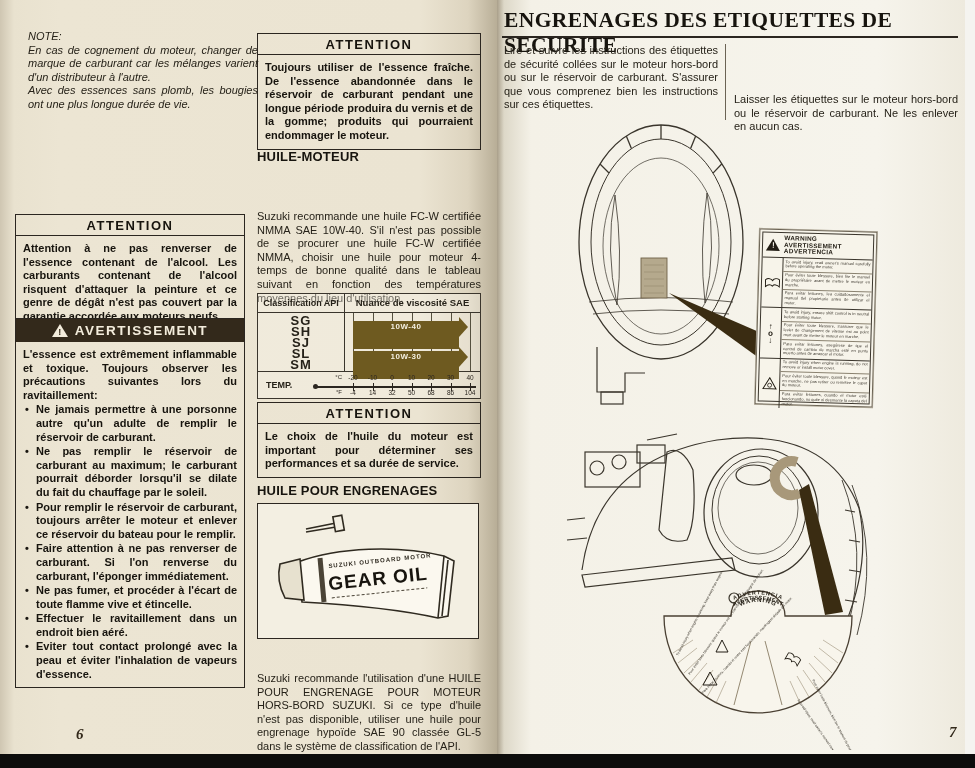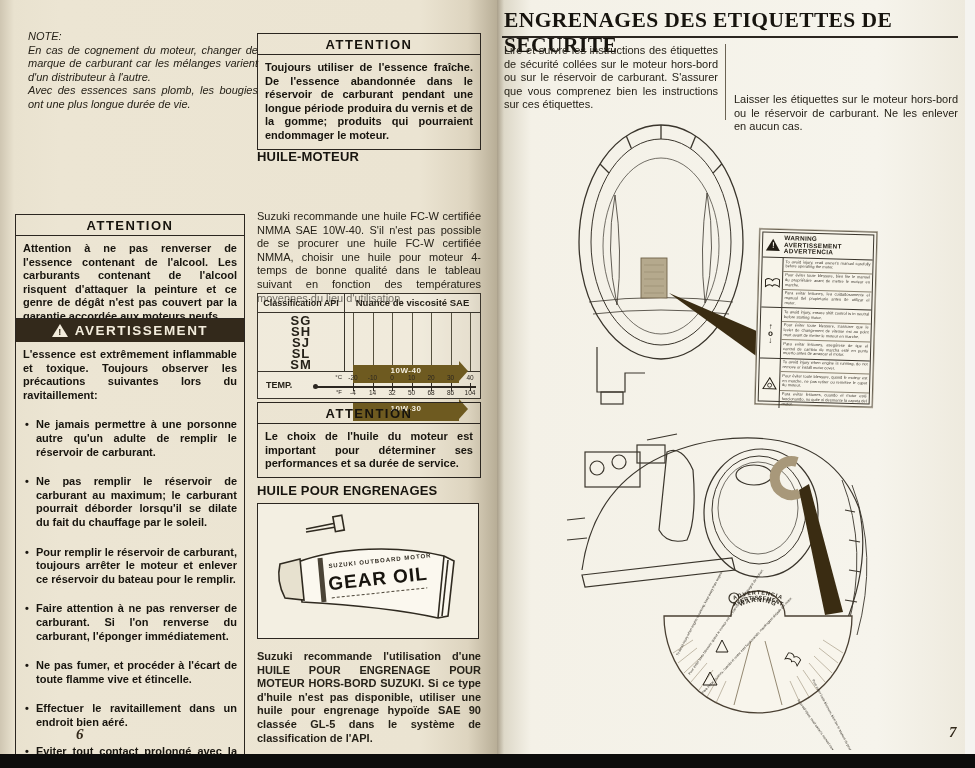--- a/index.html
+++ b/index.html
@@ -21,34 +21,34 @@
   
   .box{border:1.6px solid #2b2620;}
   .box-title{font-weight:bold;font-size:13px;letter-spacing:1.5px;text-align:center;
     padding:3px 0 2px;border-bottom:1.6px solid #2b2620;color:#17140e;}
   .box-body{padding:6px 7px;}
   .warn-head{background:#33291b;color:#f3ecdc;display:flex;align-items:center;justify-content:center;
     gap:7px;padding:4px 0;font-weight:bold;font-size:13.5px;letter-spacing:1.5px;}
   .warn-tri{width:0;height:0;border-left:8px solid transparent;border-right:8px solid transparent;
     border-bottom:13px solid #f3ecdc;position:relative;}
   .warn-tri i{position:absolute;left:-1.5px;top:2.5px;font-style:normal;color:#33291b;font-size:9px;font-weight:bold;}
-  .bullet{position:relative;padding-left:13px;margin-top:16px;}
+  .bullet{position:relative;padding-left:13px;margin-top:1px;}
   .bullet::before{content:"•";position:absolute;left:2px;top:0;font-weight:bold;}
   
   .chart{position:absolute;left:257px;top:293px;width:222px;height:104px;border:1.4px solid #3a352c;background:rgba(250,247,238,.35);}
   .ch-head{display:flex;border-bottom:1.2px solid #3a352c;height:18px;}
   .ch-head .c1{width:86px;border-right:1.2px solid #3a352c;font-size:9px;font-weight:bold;text-align:center;line-height:18px;}
   .ch-head .c2{flex:1;font-size:9.5px;font-weight:bold;text-align:center;line-height:18px;}
   .ch-body{position:relative;height:58px;border-bottom:1.2px solid #3a352c;}
   .api{position:absolute;left:0;top:0;width:86px;height:58px;border-right:1.2px solid #3a352c;
     display:flex;flex-direction:column;justify-content:center;align-items:center;}
   .api span{font-size:13px;font-weight:bold;line-height:11px;letter-spacing:1px;}
   .grid{position:absolute;left:86px;top:0;right:0;bottom:0;}
   .gl{position:absolute;top:0;bottom:0;width:1px;background:#55503f;}
-  .band{position:absolute;left:9px;width:106px;height:18px;background:#6e5a20;margin-top:44px;}
+  .band{position:absolute;left:9px;width:106px;height:28px;background:#6e5a20;}
   .band::after{content:"";position:absolute;right:-9px;top:-4px;width:0;height:0;
     border-left:9px solid #6e5a20;border-top:10px solid transparent;border-bottom:10px solid transparent;}
   .band span{display:block;text-align:center;color:#f4efdf;font-size:8px;font-weight:bold;line-height:12px;letter-spacing:.5px;}
   .ch-foot{position:relative;height:26px;}
   .ch-foot .temp{position:absolute;left:8px;top:8px;font-size:9px;font-weight:bold;}
   .ch-foot .dot{position:absolute;left:55px;top:12px;width:5px;height:5px;border-radius:50%;background:#2b2620;}
   .ch-foot .line{position:absolute;left:58px;right:4px;top:14px;height:1.6px;background:#2b2620;}
   .ctick,.ftick{position:absolute;width:20px;margin-left:-10px;text-align:center;font-size:6.5px;color:#2b2620;}
   .ctick{top:2px;} .ftick{top:17px;}
   .unit{position:absolute;width:18px;text-align:right;font-size:6px;color:#2b2620;}
@@ -137,21 +137,21 @@
         <div class="gl" style="left:9px"></div>
           <div class="gl" style="left:28.5px"></div>
         <div class="gl" style="left:48px"></div>
           <div class="gl" style="left:67.5px"></div>
         <div class="gl" style="left:87px"></div>
           <div class="gl" style="left:106.5px"></div>
         <div class="gl" style="left:126px"></div>
         <div class="band" style="top:8px">
           <span>10W-40</span>
           </div>
-        <div class="band" style="top:46px">
+        <div class="band" style="top:38px">
           <span>10W-30</span>
           </div>
       </div>
     </div>
     <div class="ch-foot">
       <span class="temp">TEMP.</span>
       <span class="dot"></span>
       <span class="line"></span>
       <span class="unit" style="left:66px;top:2px">°C</span>
       <span class="unit" style="left:66px;top:17px">°F</span>
@@ -199,21 +199,21 @@
         <path d="M62,54 L66,98" stroke-width="5" stroke="#4a4336"></path>
       </g>
       <g transform="rotate(-6 110 75)">
         <text x="72" y="60" font-size="6" letter-spacing="1" fill="#2f2a20" font-weight="bold">SUZUKI OUTBOARD MOTOR</text>
         <text x="70" y="82" font-size="19" fill="#17140e" font-weight="bold" letter-spacing="1">GEAR OIL</text>
         <line x1="72" y1="90" x2="168" y2="90" stroke="#4a4336" stroke-width="1" stroke-dasharray="3,2"></line>
       </g>
     </svg>
   </div>
 
-  <div class="abs t" style="left:257px;top:650px;width:224px;font-weight:bold;">Suzuki recommande l'utilisation d'une HUILE POUR ENGRENAGE POUR MOTEUR HORS-BORD SUZUKI. Si ce type d'huile n'est pas disponible, utiliser une huile pour engrenage hypoïde SAE 90 classée GL-5 dans le système de classification de l'API.</div>
+  <div class="abs t" style="left:257px;top:672px;width:224px;">Suzuki recommande l'utilisation d'une HUILE POUR ENGRENAGE POUR MOTEUR HORS-BORD SUZUKI. Si ce type d'huile n'est pas disponible, utiliser une huile pour engrenage hypoïde SAE 90 classée GL-5 dans le système de classification de l'API.</div>
 </div>
 
 <div class="page-right">
   <div class="rp-title">ENGRENAGES DES ETIQUETTES DE SECURITE</div>
   <div class="rp-rule"></div>
 
   <div class="abs t" style="left:7px;top:44px;width:214px;">Lire et suivre les instructions des étiquettes de sécurité collées sur le moteur hors-bord ou sur le réservoir de carburant. S'assurer que vous comprenez bien les instructions sur ces étiquettes.</div>
   <div class="rp-divider"></div>
   <div class="abs t" style="left:237px;top:56px;width:224px;margin-top:37px;">Laisser les étiquettes sur le moteur hors-bord ou le réservoir de carburant. Ne les enlever en aucun cas.</div>
 

